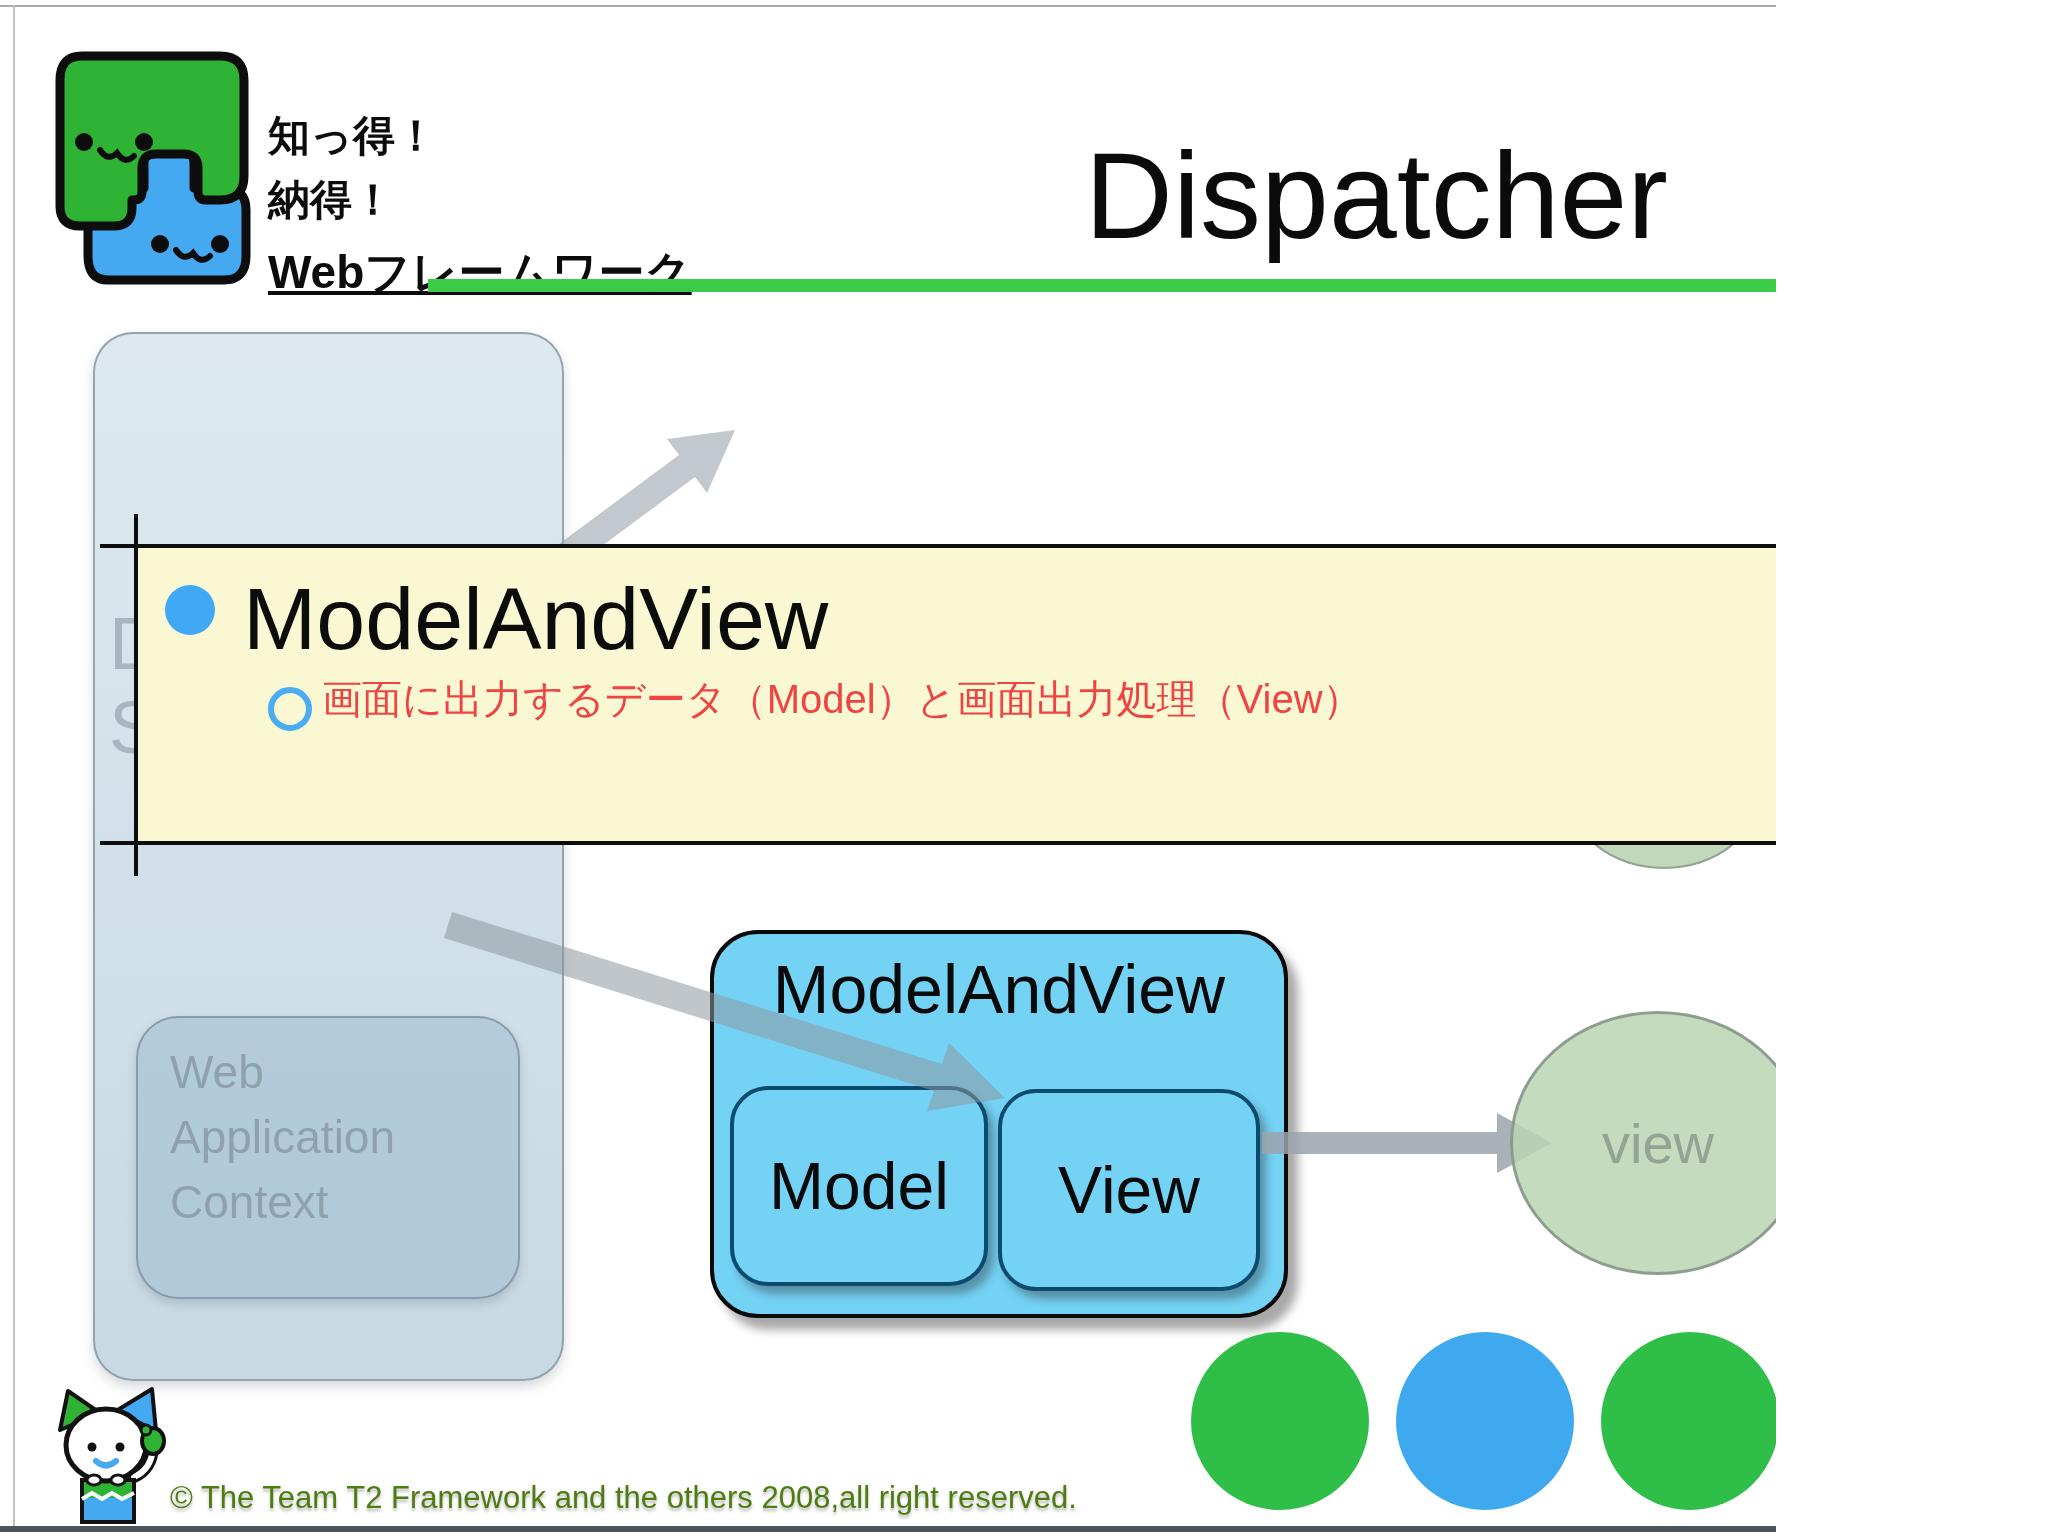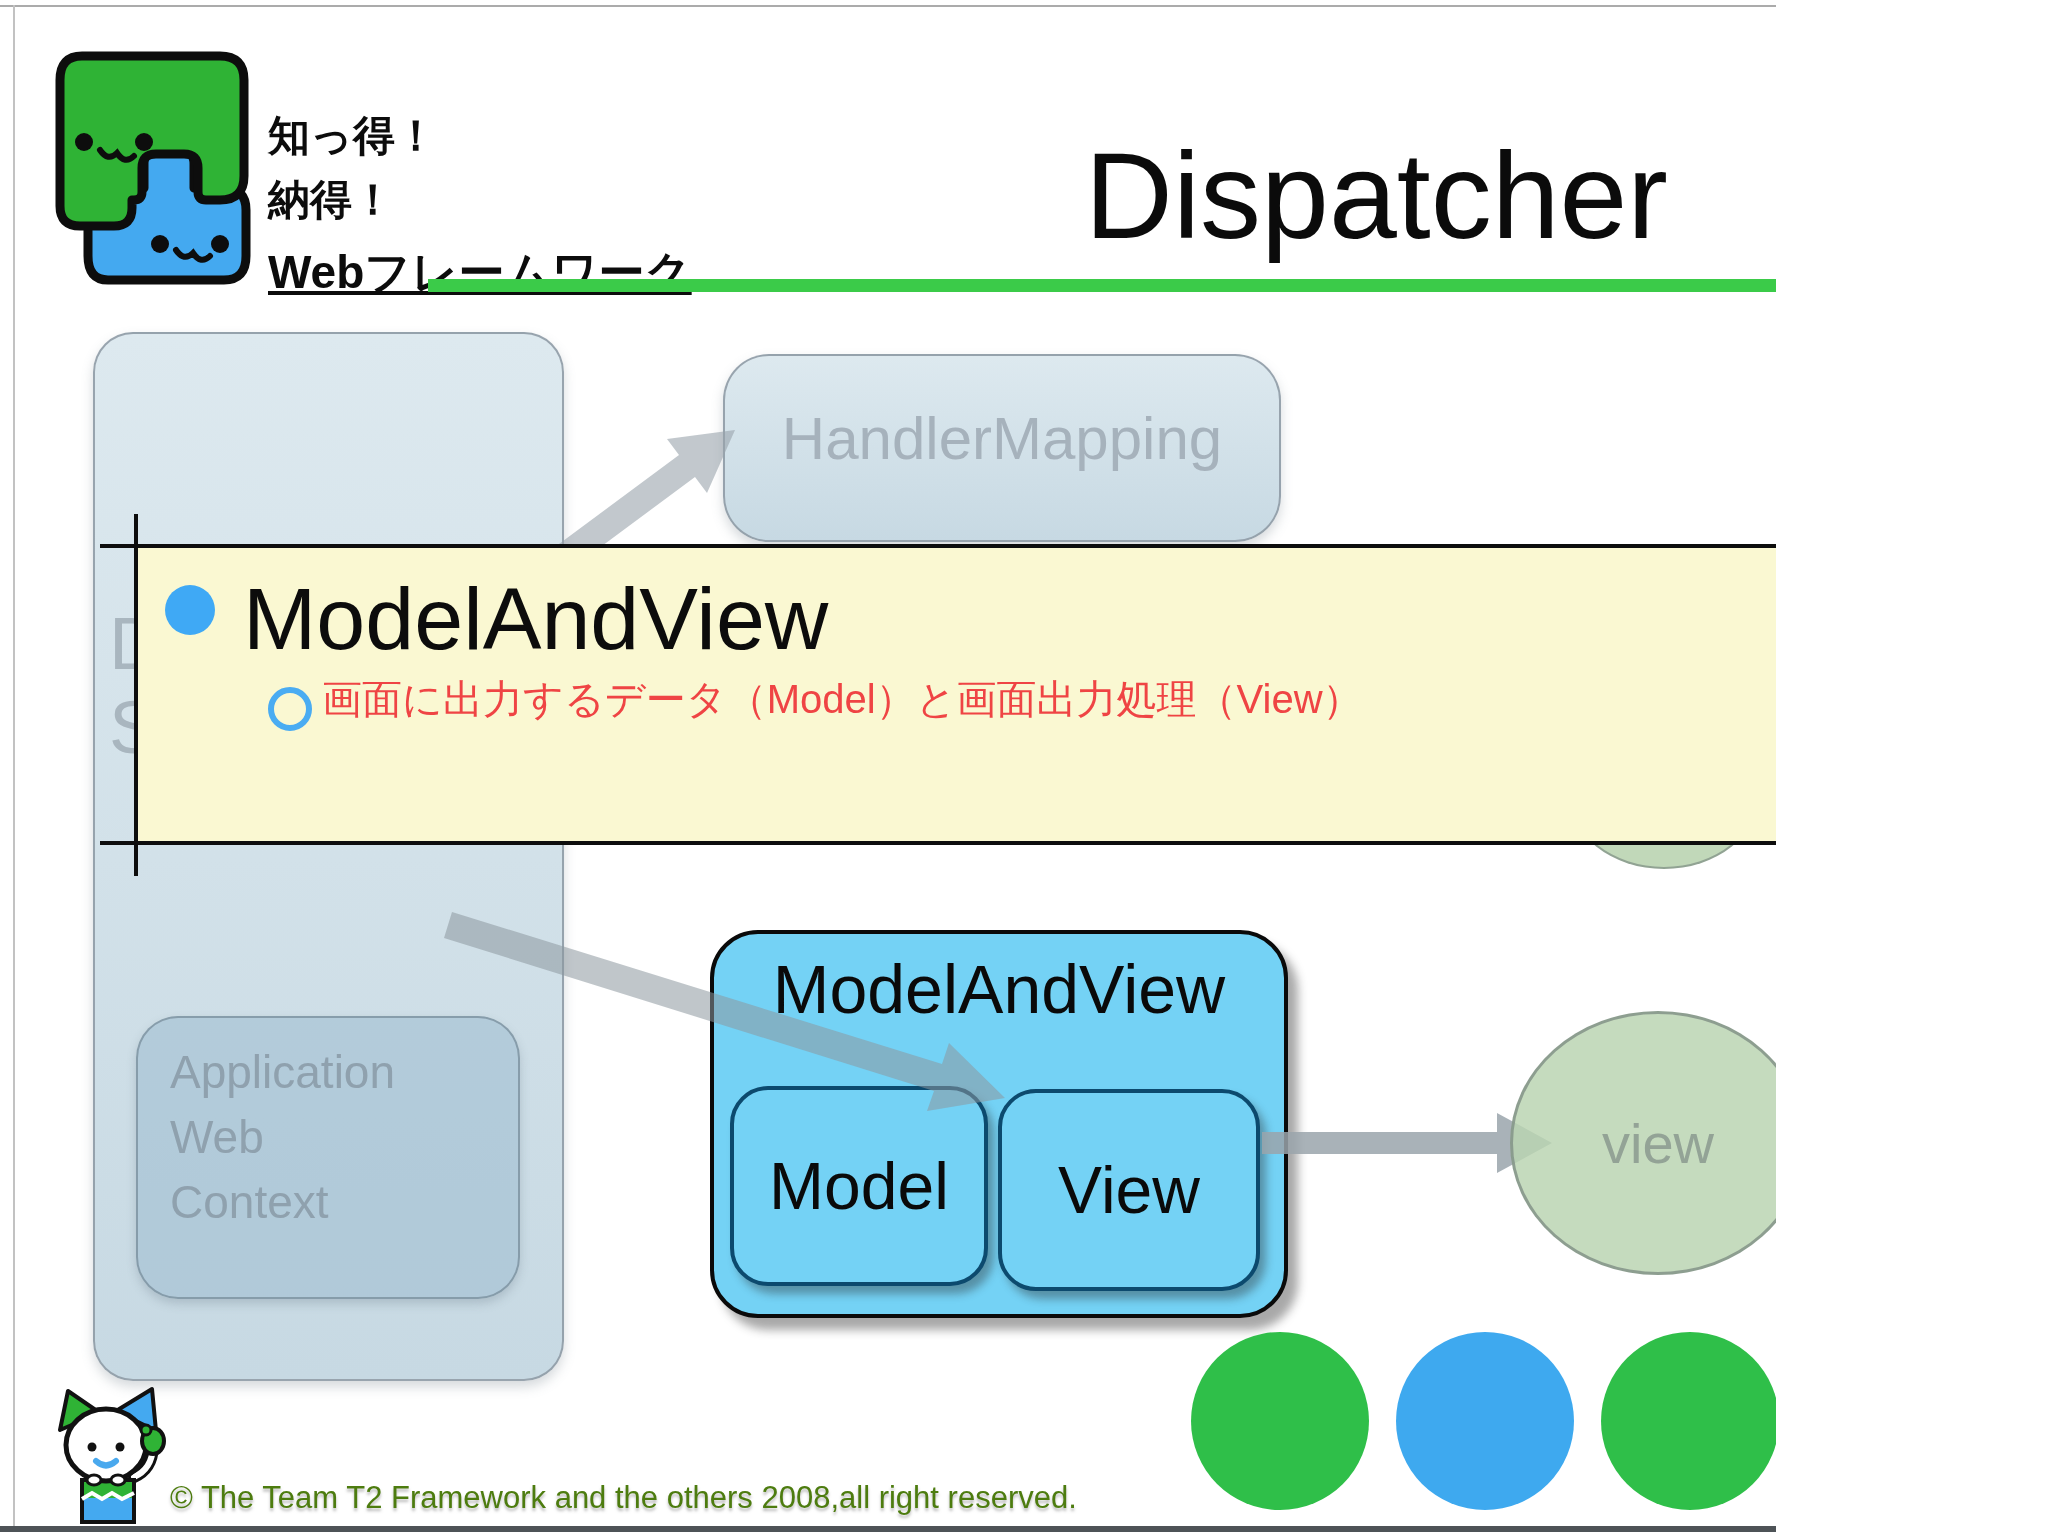--- a/index.html
+++ b/index.html
@@ -108,30 +108,27 @@
   <div class="abs page-title">Dispatcher</div>
   <div class="abs title-underline"></div>
 
   <div class="abs faded-box dispatcher-box">
     <div class="dispatcher-text">
       <div>Dispatcher</div>
       <div>Servlet</div>
     </div>
     <div class="wac-box">
       <div class="wac-text">
+        <div>Web</div>
         <div>Application</div>
-        <div>Web</div>
         <div>Context</div>
       </div>
     </div>
   </div>
 
-  <div class="abs faded-box hm-box">
-    <div class="hm-label">HandlerMapping</div>
-  </div>
 
   <svg class="abs arrow-layer-low">
     <polygon points="548,586 695,477 707,493 735,430 667,439 679,455 532,564" fill="#9aa4ac" fill-opacity="0.6"></polygon>
   </svg>
 
   <div class="abs hidden-ellipse"></div>
 
   <div class="abs callout-fill"></div>
   <div class="abs callout-line callout-line-top"></div>
   <div class="abs callout-line callout-line-bottom"></div>

